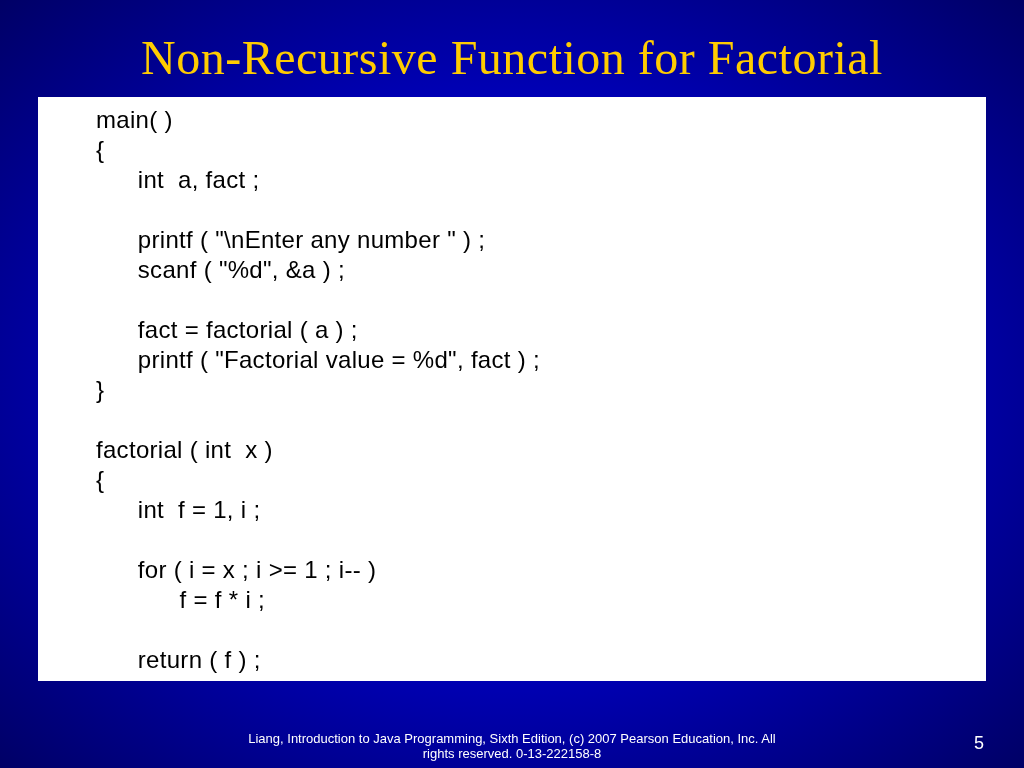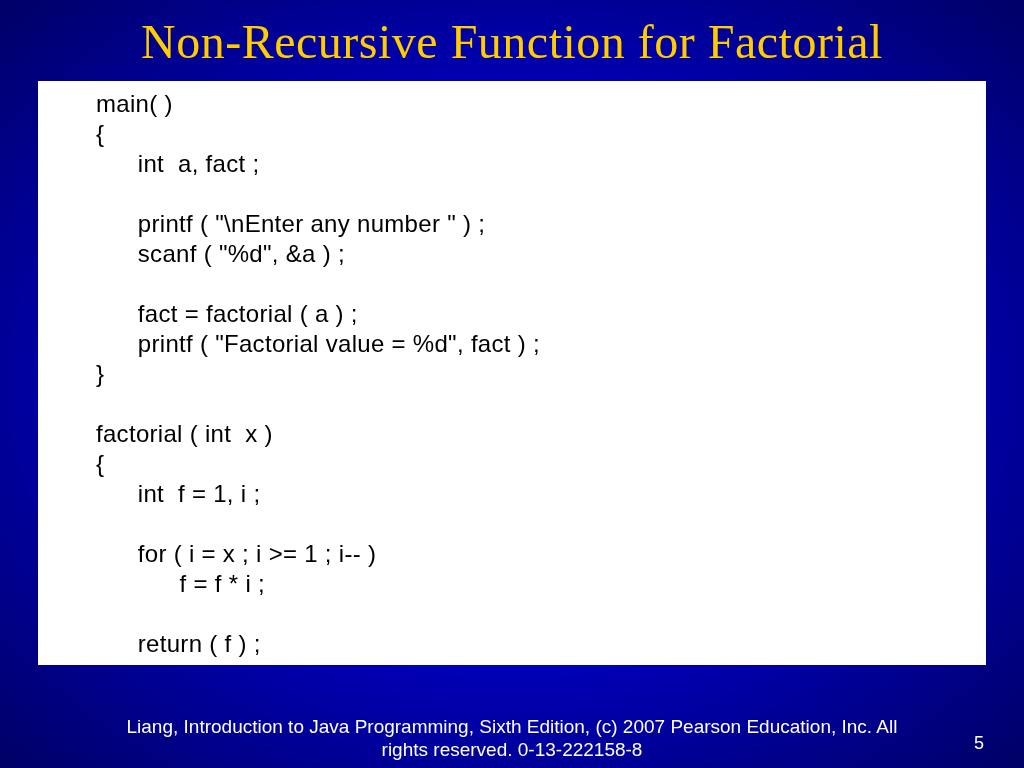--- a/index.html
+++ b/index.html
@@ -9,21 +9,21 @@
     background: radial-gradient(ellipse at center, #1a3aff 0%, #0000cc 40%, #000099 70%, #000066 100%);
     font-family: "Times New Roman", serif;
     position: relative;
     overflow: hidden;
   }
   .slide-title {
     color: #ffcc00;
     font-size: 48px;
     font-weight: normal;
     text-align: center;
-    padding: 14px 20px 12px 20px;
+    padding: 30px 20px 12px 20px;
     letter-spacing: 0.5px;
   }
   .code-container {
     background: #ffffff;
     margin: 0 38px;
     height: 584px;
     padding: 8px 8px;
     overflow: hidden;
   }
   .code-block {
@@ -36,21 +36,21 @@
     padding-left: 50px;
   }
   .footer {
     position: absolute;
     bottom: 6px;
     left: 0;
     width: 100%;
     text-align: center;
     color: #fff;
     font-family: Arial, sans-serif;
-    font-size: 19px;
+    font-size: 13px;
     line-height: 1.2;
   }
   .page-number {
     position: absolute;
     bottom: 14px;
     right: 40px;
     color: #fff;
     font-family: Arial, sans-serif;
     font-size: 18px;
   }

